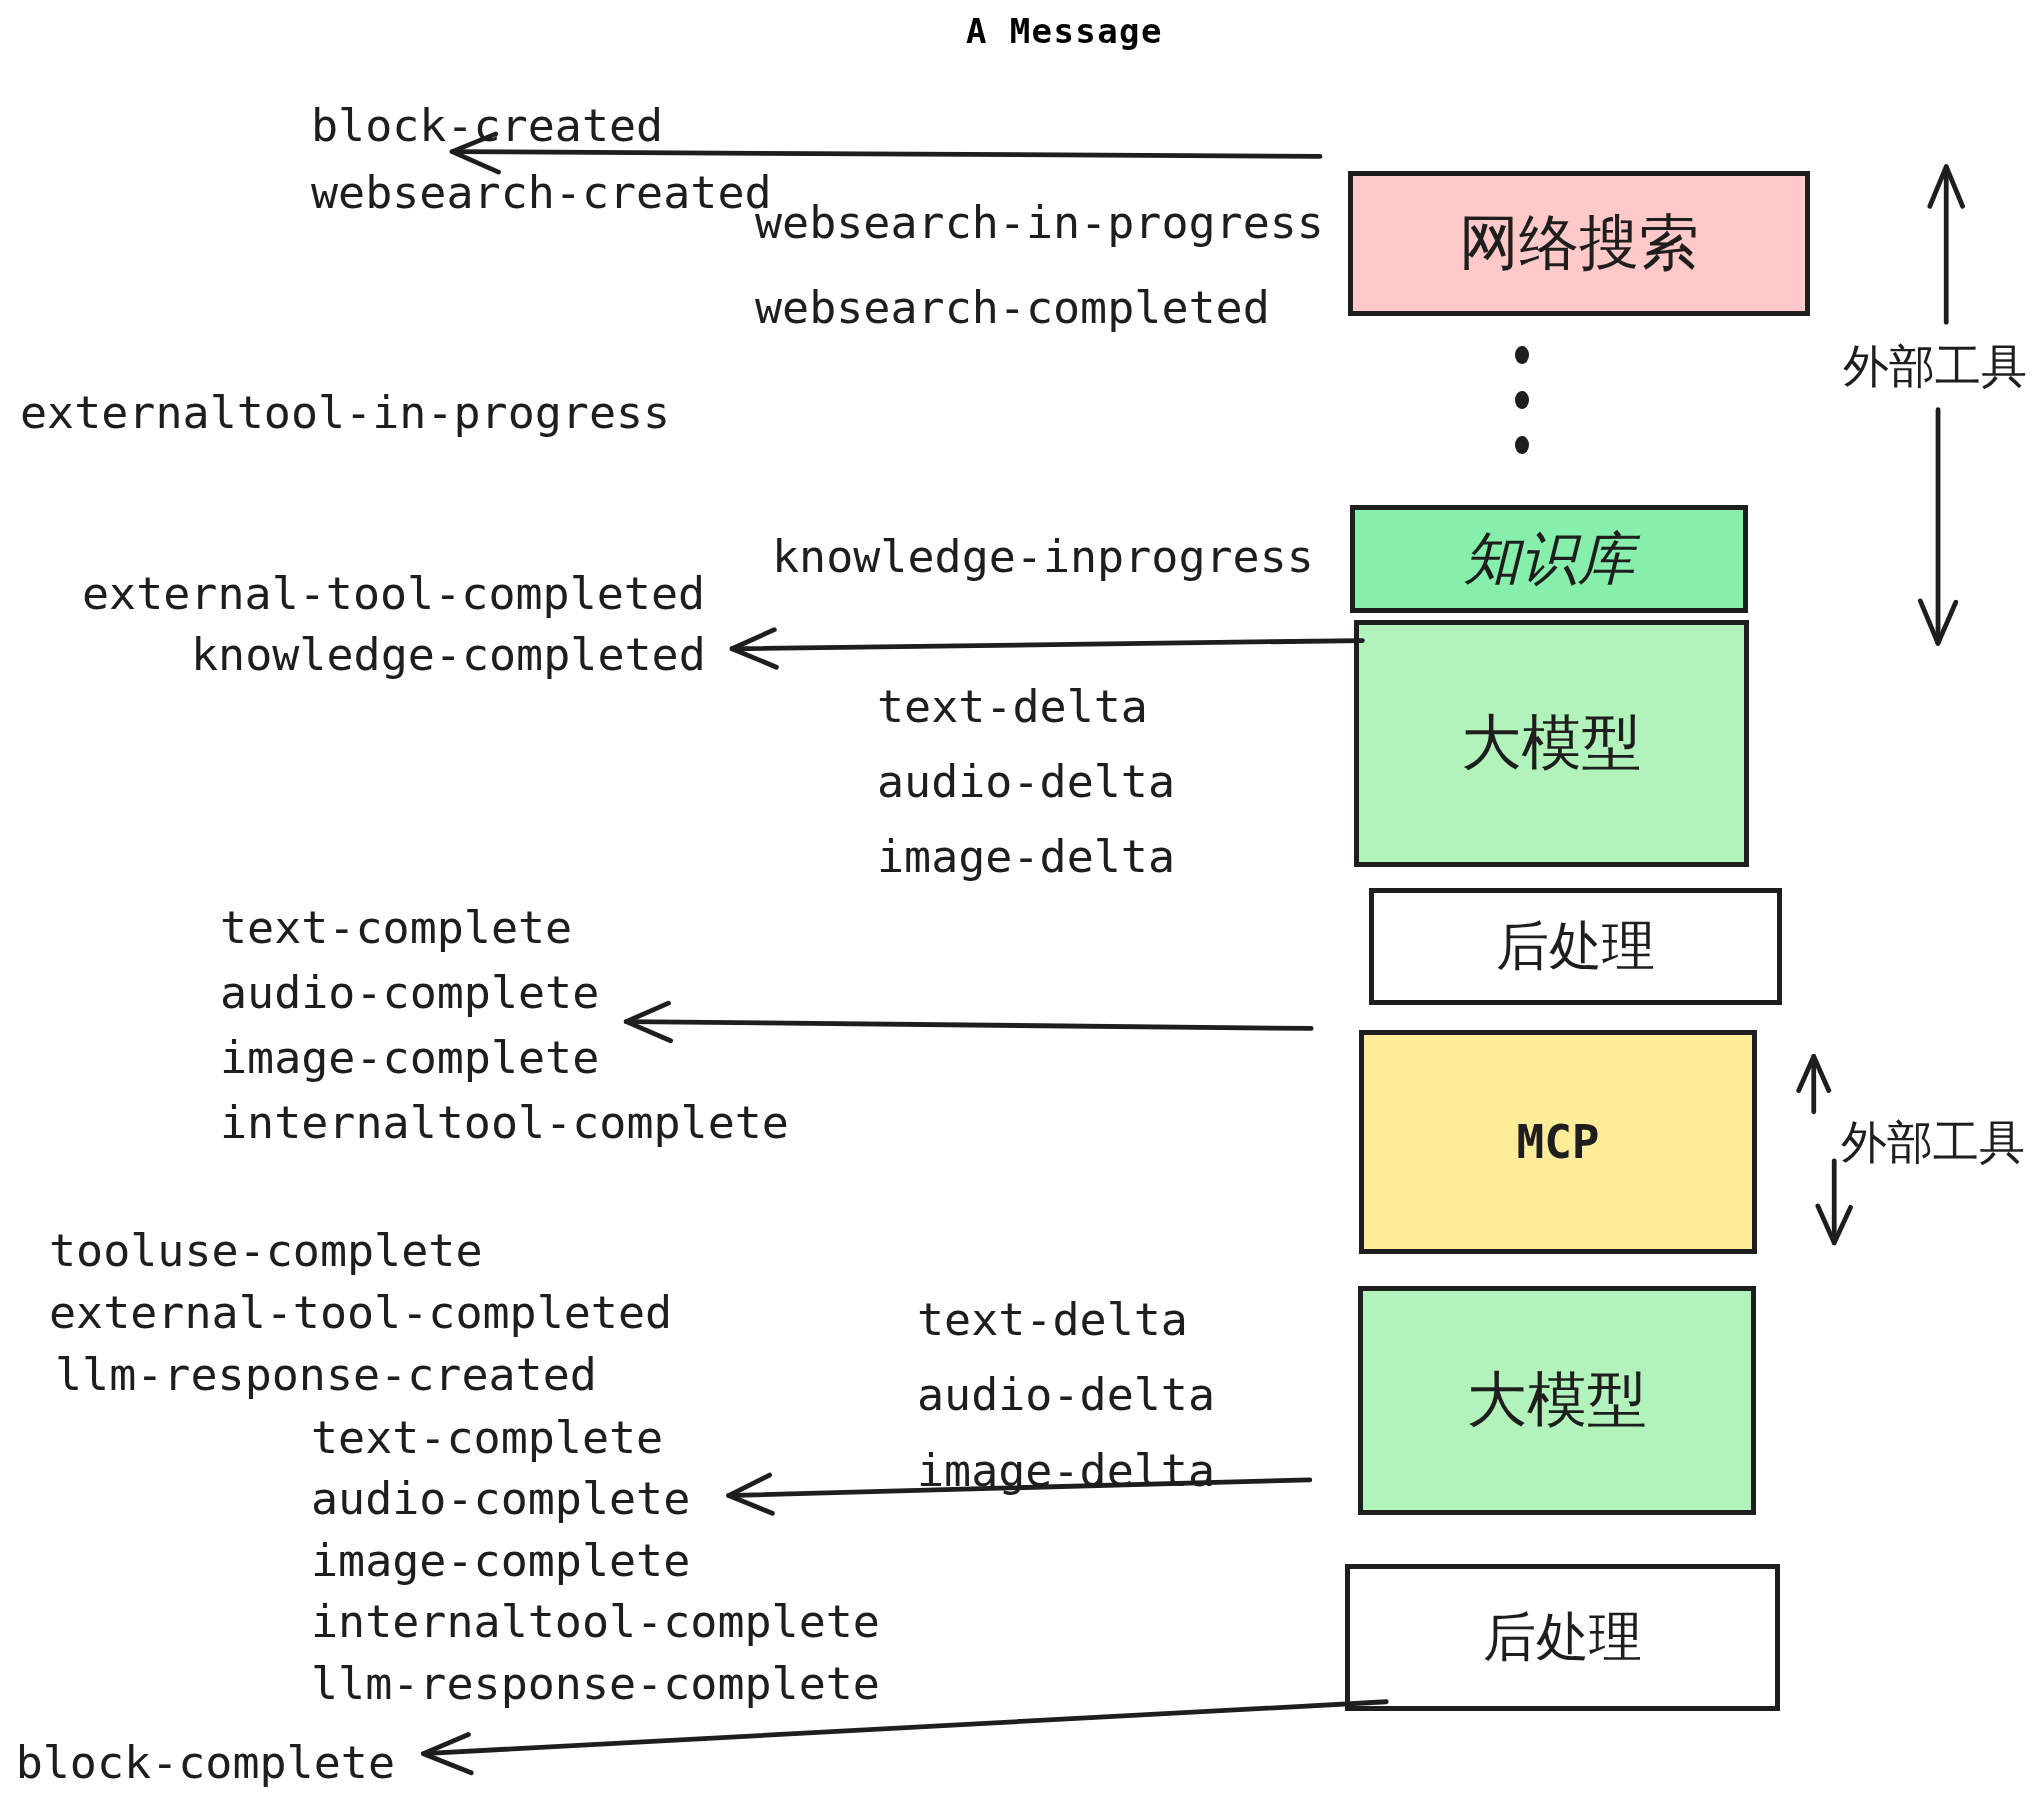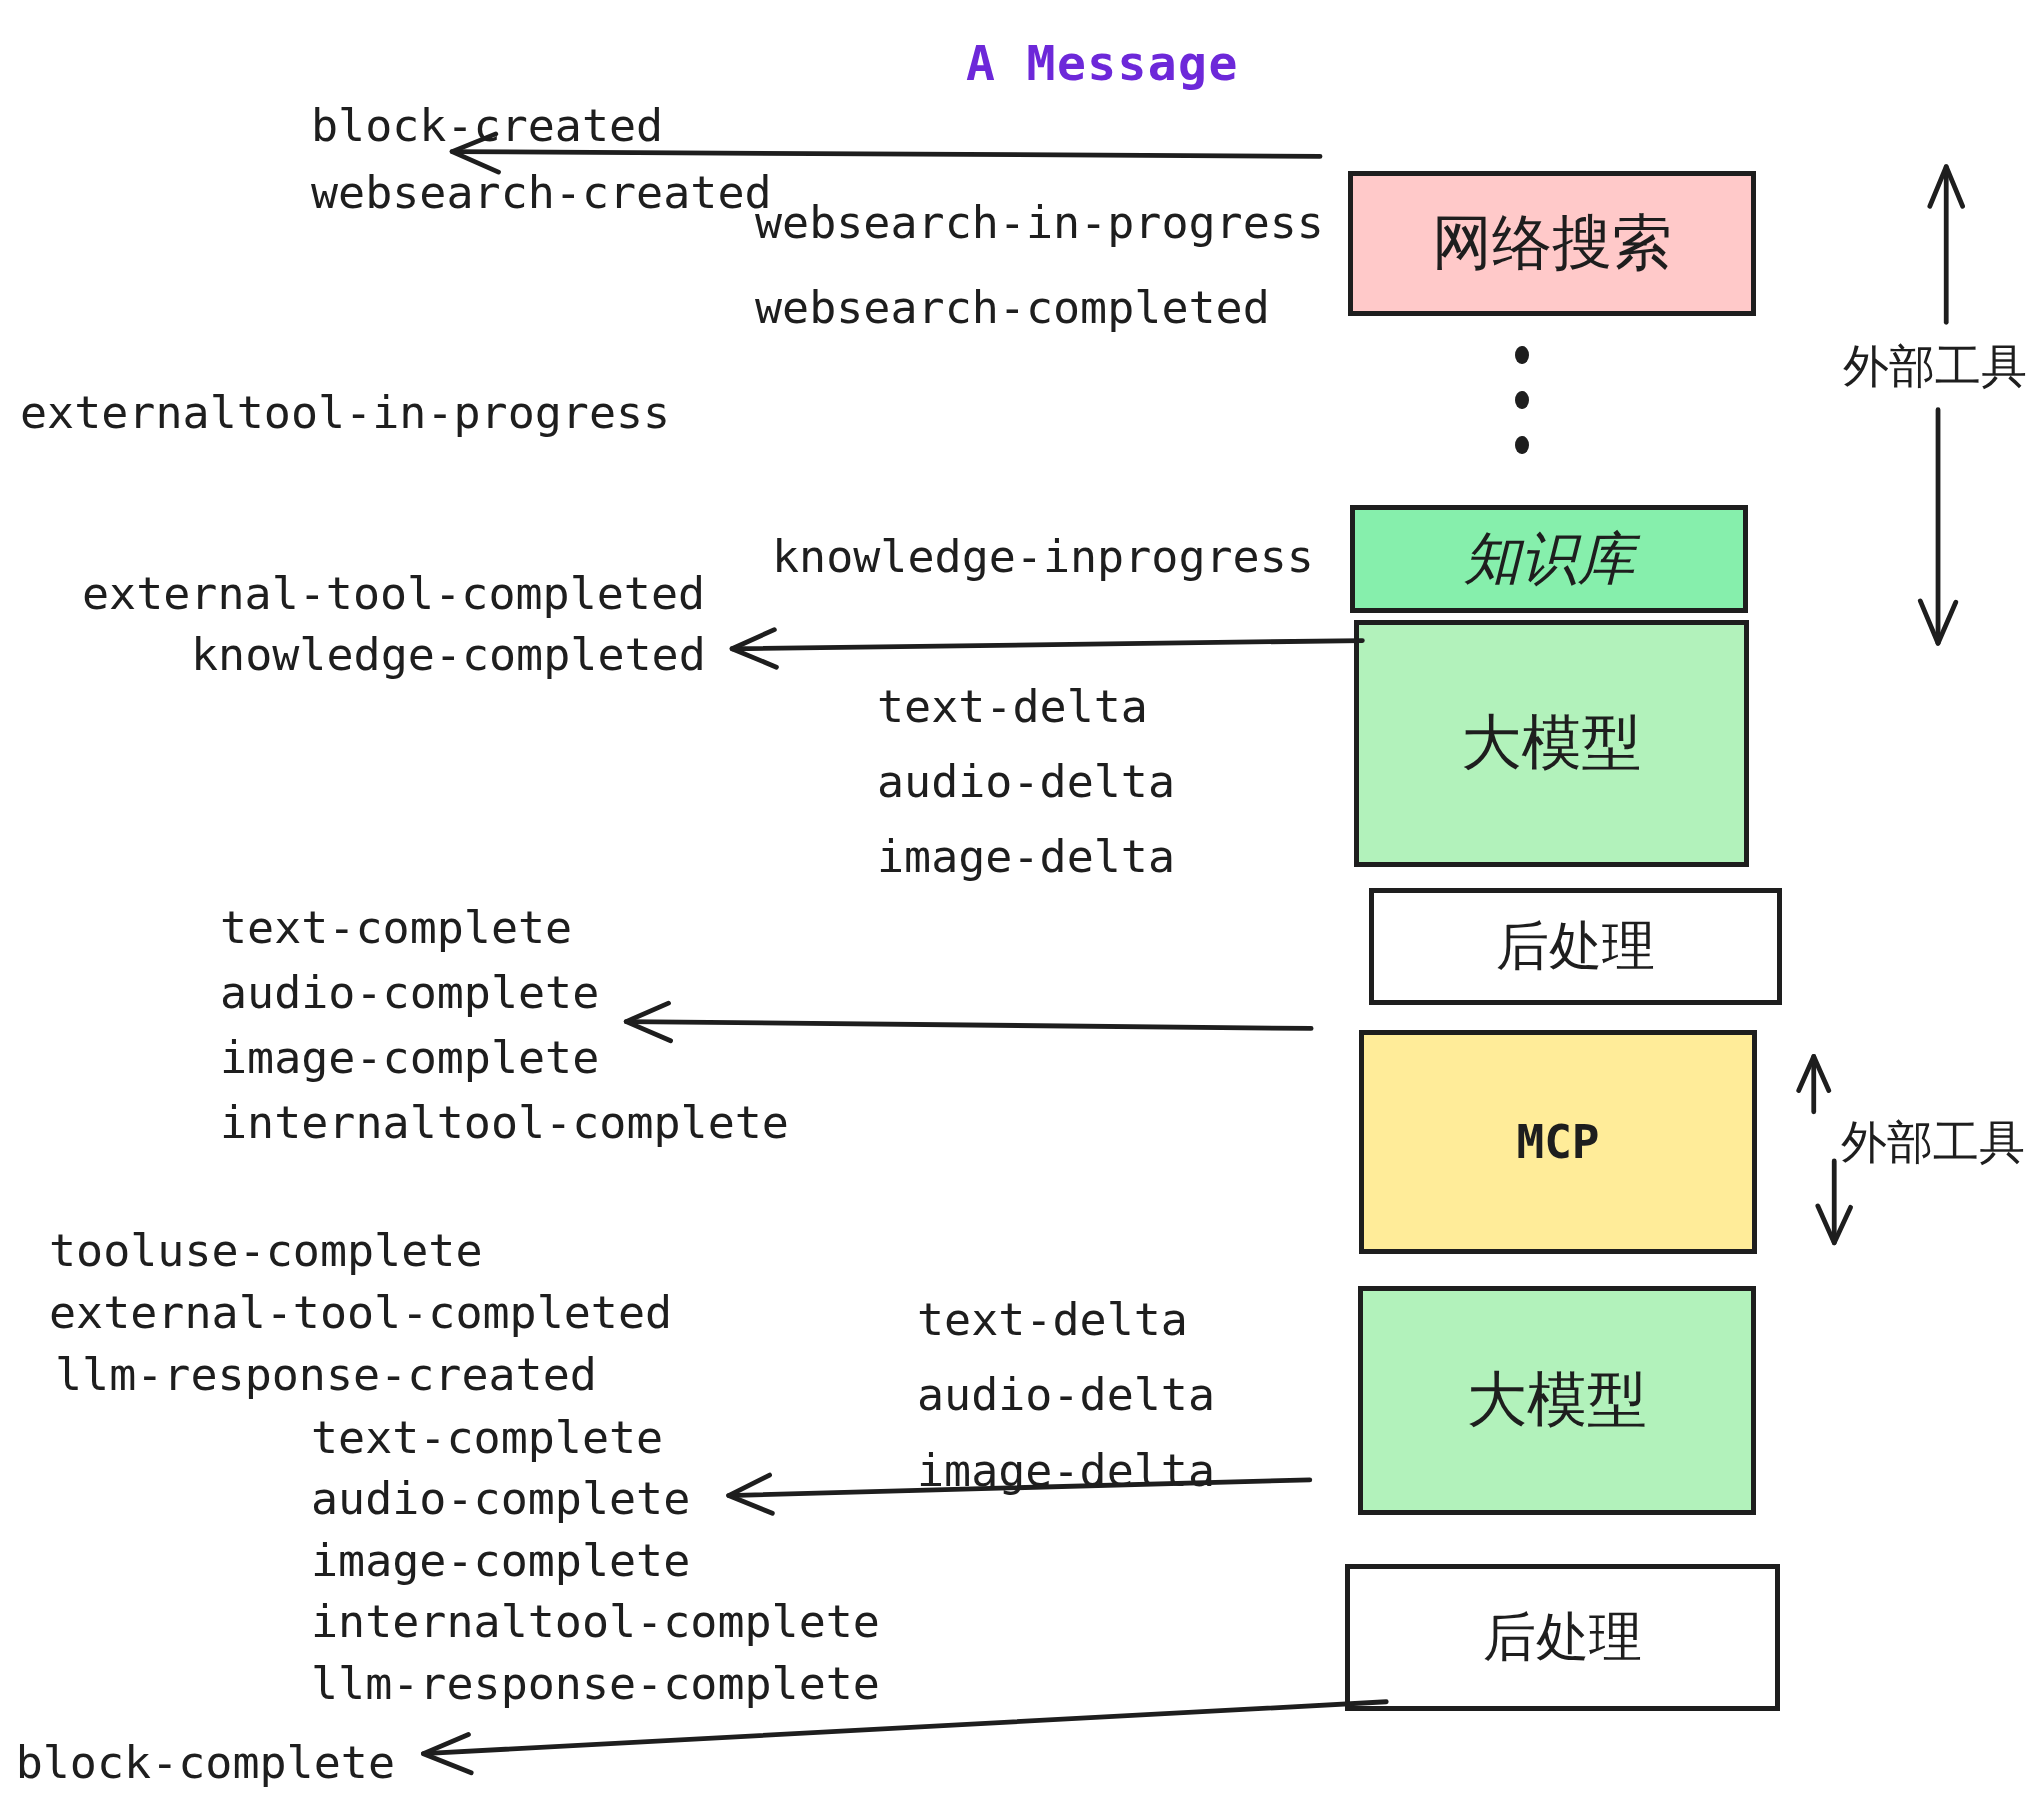--- a/index.html
+++ b/index.html
@@ -5,22 +5,22 @@
   html,body{margin:0;padding:0;background:#ffffff;}
   #canvas{
     position:relative;width:2035px;height:1796px;background:#ffffff;
     font-family:"DejaVu Sans Mono","Liberation Mono",monospace;color:#1e1e1e;overflow:hidden;
   }
   .ev{
     position:absolute;font-size:45px;line-height:1.05;white-space:pre;
     font-family:"DejaVu Sans Mono","Liberation Mono",monospace;color:#1e1e1e;
   }
   .title{
-    position:absolute;font-size:48px;font-weight:bold;letter-spacing:1.4px;
-    font-family:"DejaVu Sans Mono","Liberation Mono",monospace;color:#6d28d9;margin-top:24px;
+    position:absolute;font-size:34px;font-weight:bold;letter-spacing:1.4px;
+    font-family:"DejaVu Sans Mono","Liberation Mono",monospace;color:#000000;
   }
   .box{
     position:absolute;box-sizing:border-box;border:5.5px solid #1e1e1e;
     display:flex;align-items:center;justify-content:center;background:#ffffff;
   }
   .box .lbl{
     font-family:"DejaVu Sans","Liberation Sans",sans-serif;color:#1e1e1e;
   }
   .box .lbl.mono{font-family:"DejaVu Sans Mono","Liberation Mono",monospace;font-weight:bold;}
   .side{
@@ -68,21 +68,21 @@
   <div class="ev" style="left:917px;top:1447px;">image-delta</div>
 
   <div class="ev" style="left:311px;top:1414px;">text-complete</div>
   <div class="ev" style="left:311px;top:1475px;">audio-complete</div>
   <div class="ev" style="left:311px;top:1537px;">image-complete</div>
   <div class="ev" style="left:311px;top:1598px;">internaltool-complete</div>
   <div class="ev" style="left:311px;top:1660px;">llm-response-complete</div>
 
   <div class="ev" style="left:15.7px;top:1739px;">block-complete</div>
 
-  <div class="box" style="left:1348px;top:171px;width:408px;height:145px;background:#ffc9c9;">
+  <div class="box" style="left:1348px;top:171px;width:462px;height:145px;background:#ffc9c9;">
     <span class="lbl" style="font-size:60px;">网络搜索</span>
   </div>
 
   <div class="dot" style="left:1515px;top:346px;"></div>
   <div class="dot" style="left:1515px;top:391px;"></div>
   <div class="dot" style="left:1515px;top:436px;"></div>
 
   <div class="box" style="left:1350px;top:505px;width:398px;height:108px;background:#86efac;font-style:italic;">
     <span class="lbl" style="font-size:57px;">知识库</span>
   </div>

